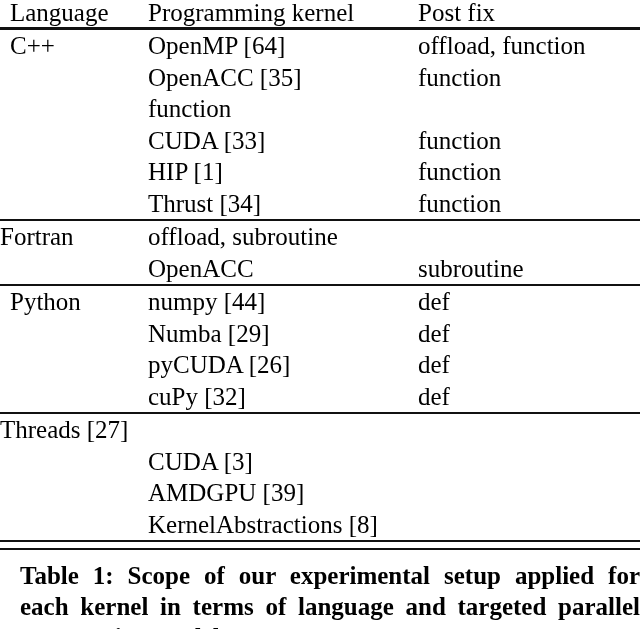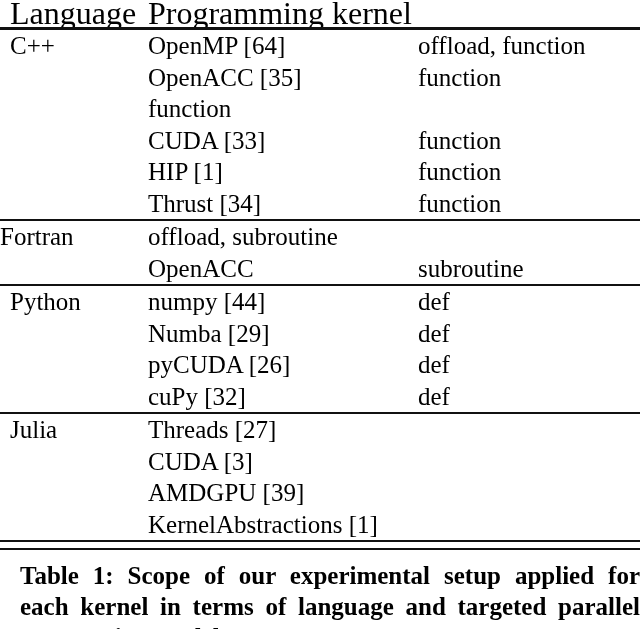--- a/index.html
+++ b/index.html
@@ -23,21 +23,21 @@
     grid-template-columns: 148px 270px 1fr;
     height: 31.5px;
     line-height: 31.5px;
     font-size: 25px;
   }
   .header-row {
     display: grid;
     grid-template-columns: 148px 270px 1fr;
     height: 27px;
     line-height: 26px;
-    font-size: 32px;
+    font-size: 25px;
     border-bottom: 3px solid #111111;
     font-family: Liberation Serif, serif;
   }
   .cell-lang {
     padding-left: 10px;
     white-space: nowrap;
     overflow: hidden;
   }
   .cell-model, .cell-postfix {
     white-space: nowrap;
@@ -74,20 +74,21 @@
   }
 </style>
 </head>
 <body>
 
 <div class="table">
 
   <div class="header-row">
     <div class="cell-lang">Language</div>
     <div class="cell-model">Programming kernel</div>
+    <div class="cell-postfix">Post fix</div>
   </div>
 
   <div class="group">
     <div class="row">
       <div class="cell-lang">C++</div>
       <div class="cell-model">OpenMP [64]</div>
       <div class="cell-postfix">offload, function</div>
     </div>
     <div class="row">
       <div class="cell-lang"></div>
@@ -145,37 +146,36 @@
     </div>
     <div class="row">
       <div class="cell-lang"></div>
       <div class="cell-model">cuPy [32]</div>
       <div class="cell-postfix">def</div>
     </div>
   </div>
 
   <div class="group group-last">
     <div class="row">
-      <div class="cell-lang">Julia</div>
       <div class="cell-model">Threads [27]</div>
       <div class="cell-postfix"></div>
     </div>
     <div class="row">
       <div class="cell-lang"></div>
       <div class="cell-model">CUDA [3]</div>
       <div class="cell-postfix"></div>
     </div>
     <div class="row">
       <div class="cell-lang"></div>
       <div class="cell-model">AMDGPU [39]</div>
       <div class="cell-postfix"></div>
     </div>
     <div class="row">
       <div class="cell-lang"></div>
-      <div class="cell-model">KernelAbstractions [1]</div>
+      <div class="cell-model">KernelAbstractions [8]</div>
       <div class="cell-postfix"></div>
     </div>
   </div>
 
   <div class="double-rule"></div>
 
 </div>
 
 <div class="caption">
   <div class="caption-line">Table 1: Scope of our experimental setup applied for</div>

